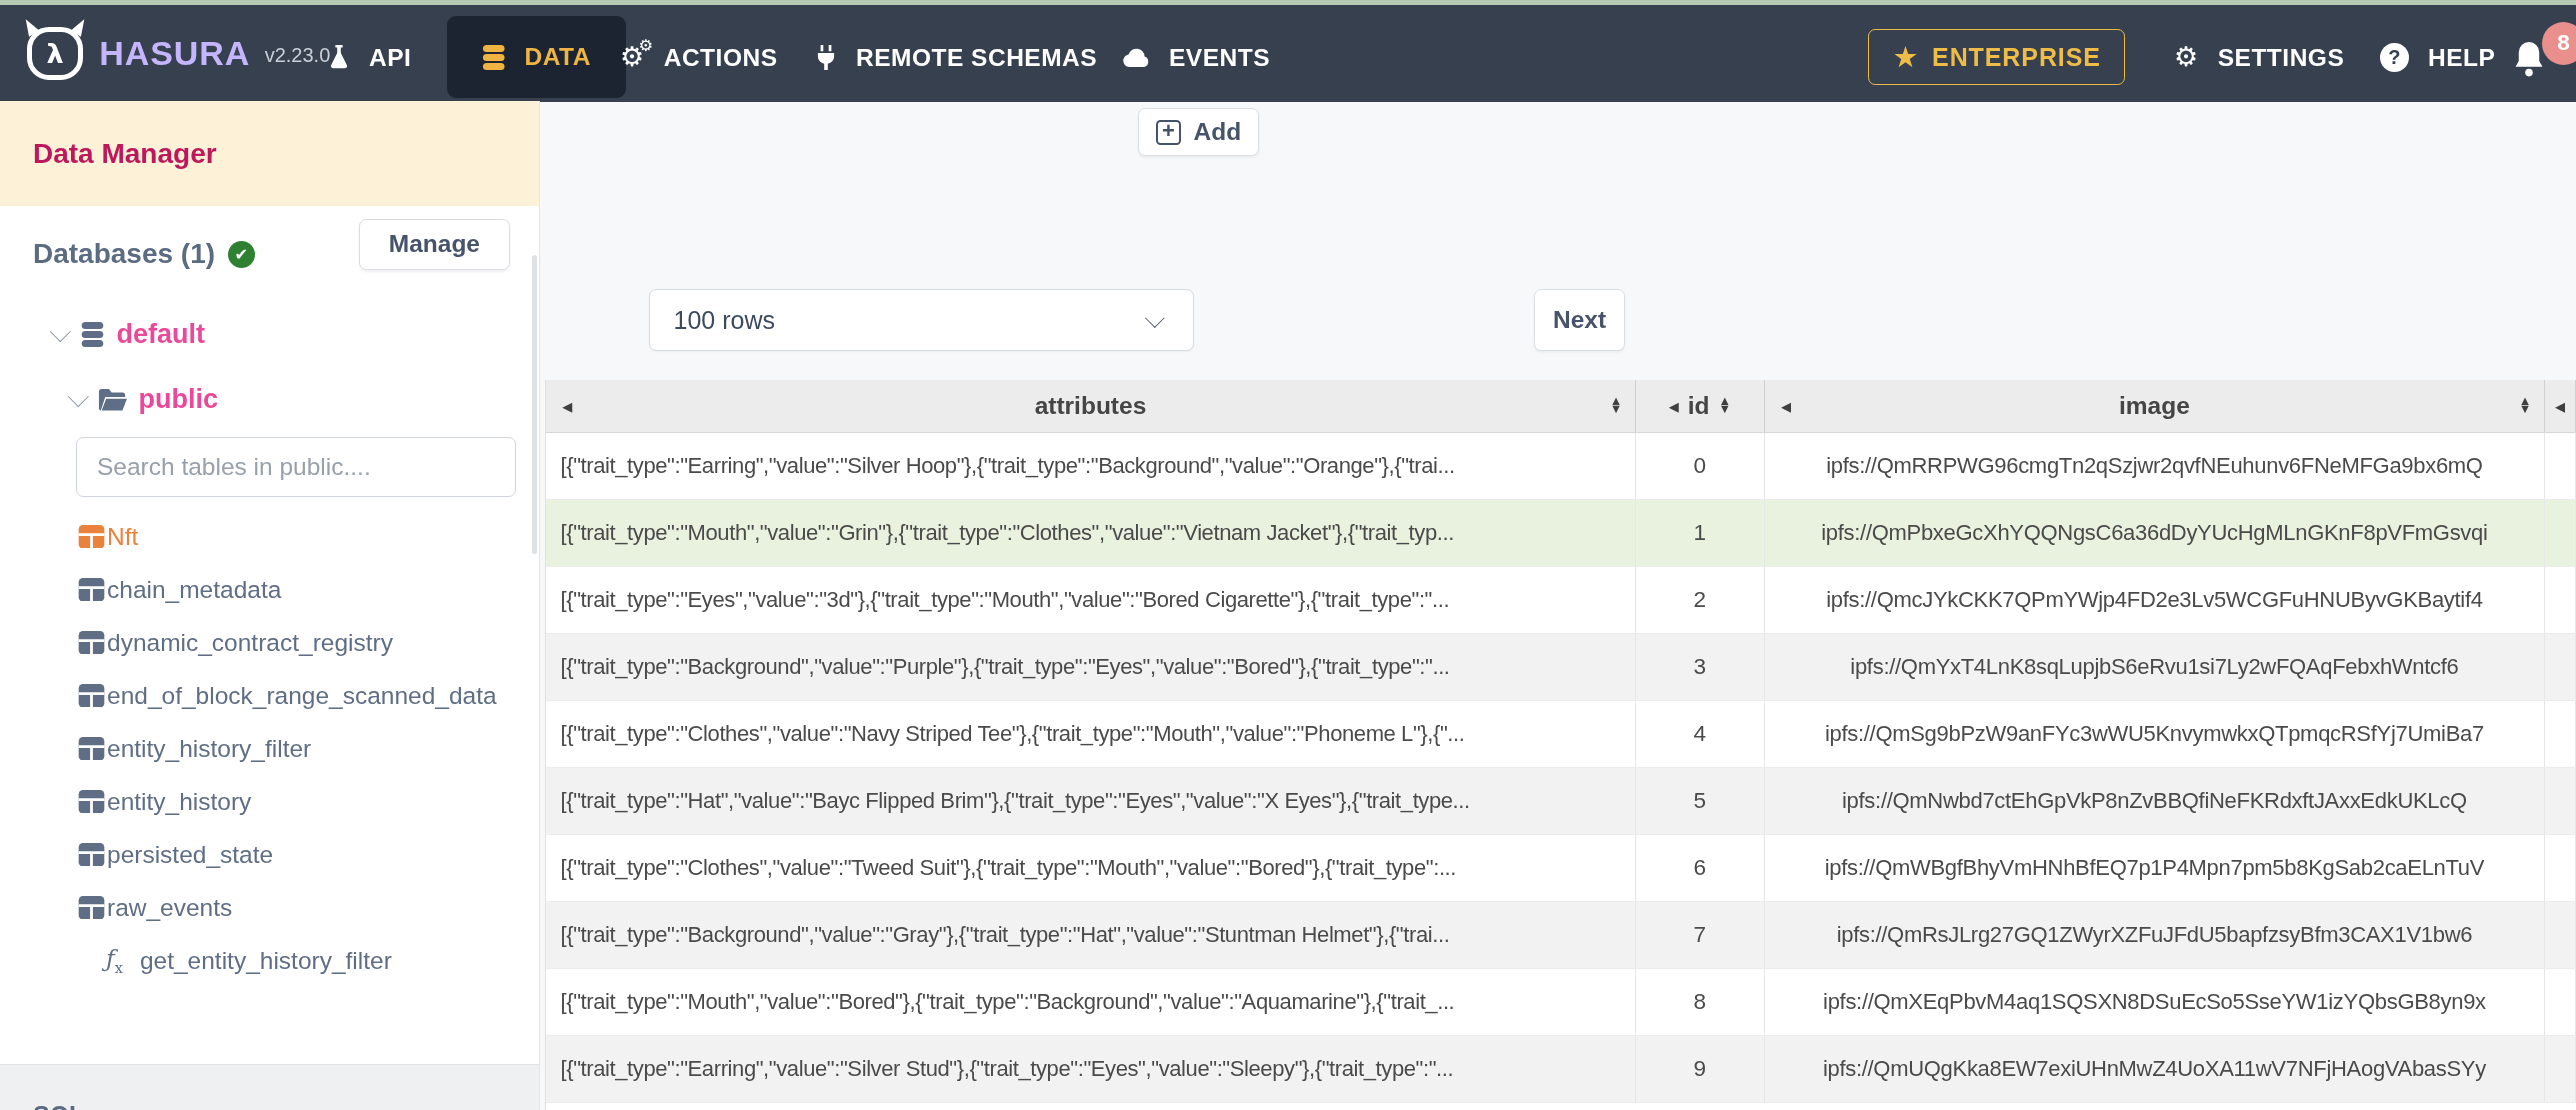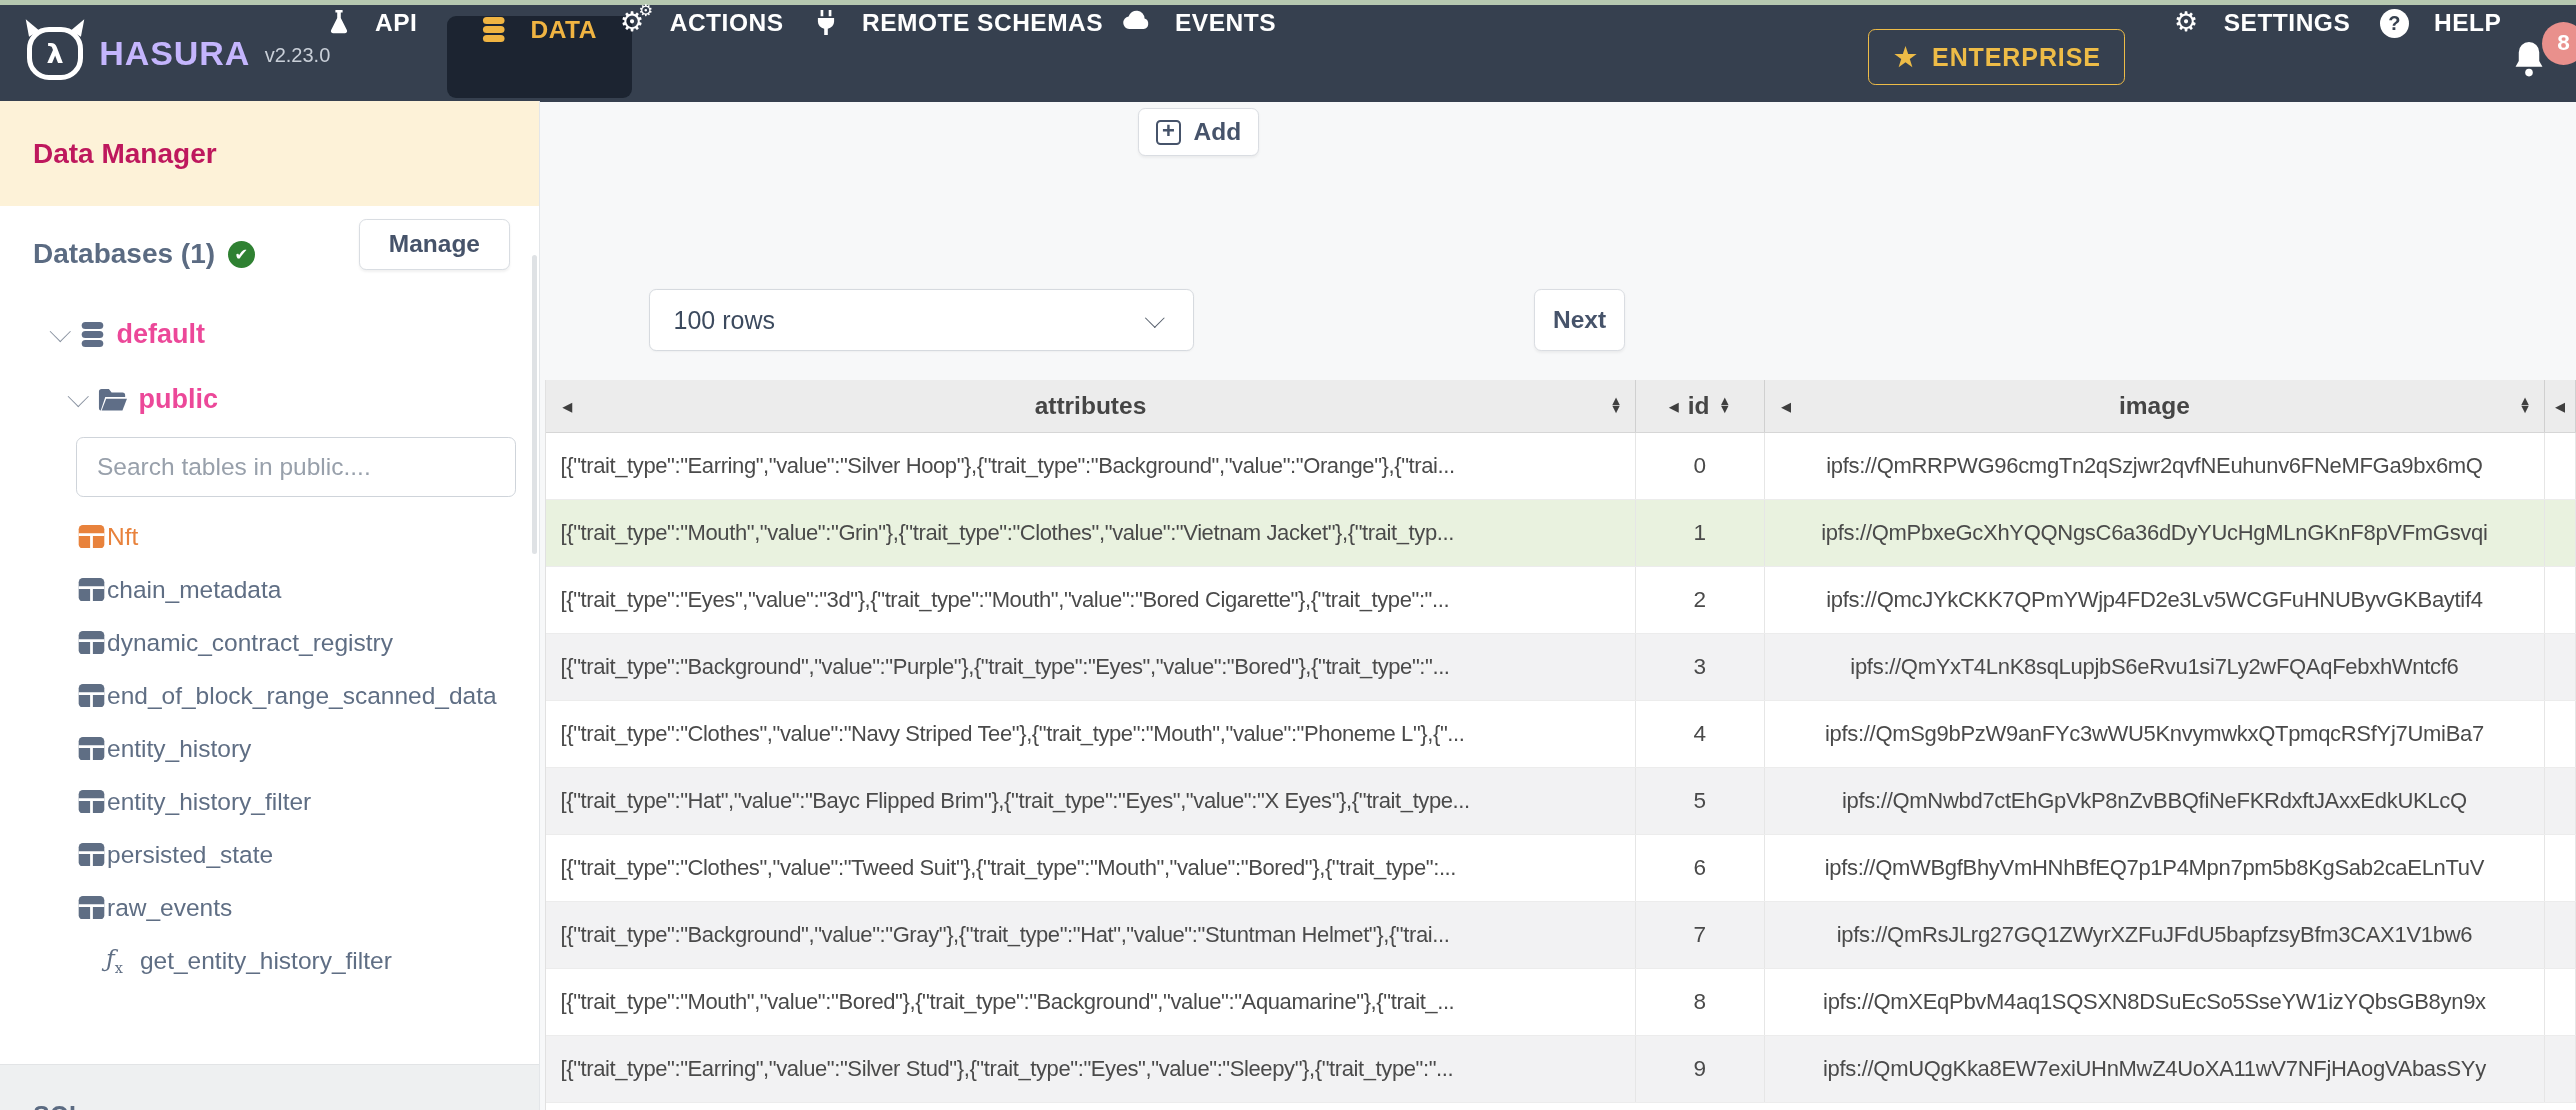--- a/index.html
+++ b/index.html
@@ -12,21 +12,21 @@
   .navbar { position:absolute; left:0; top:4.5px; width:2576px; height:97px; background:#36404f; }
   .brand { position:absolute; left:27px; top:0; height:97px; display:flex; align-items:center; gap:16.3px; }
   .logo { position:relative; width:56px; height:53px; border:5.4px solid #fff; border-radius:22px; display:flex; align-items:center; justify-content:center; }
   .logo::before, .logo::after { content:''; position:absolute; top:-13.6px; border-style:solid; border-width:0 6.3px 17px 6.3px; border-color:transparent transparent #fff transparent; }
   .logo::before { left:-8.2px; transform:rotate(-30deg); }
   .logo::after  { right:-8.2px; transform:rotate(30deg); }
   .lambda { color:#fff; font-size:27px; font-weight:bold; font-family:"DejaVu Sans",sans-serif; }
   .brand-name { color:#c4b5fd; font-size:34px; font-weight:bold; letter-spacing:0.9px; }
   .brand-ver { color:#c9cfd8; font-size:20px; margin-left:-1.8px; padding-top:5.4px; }
 
-  .nav-item { position:absolute; top:4.5px; height:97px; display:flex; gap:25px;
+  .nav-item { position:absolute; top:4.5px; height:97px; display:flex; align-items:center; gap:19px;
               color:#fff; font-size:24.5px; font-weight:bold; letter-spacing:0.5px; cursor:pointer; }
   .nav-item svg { fill:#fff; }
   .nav-item.active { top:11.8px; height:82px; background:#1c2431; border-radius:9px; padding:0 35px; color:#f0b442; }
   .nav-item.active svg { fill:#f0b442; }
   .gears { position:relative; font-size:27px; font-weight:normal; line-height:1; }
   .gears .g2 { position:absolute; font-size:16.3px; right:-9px; top:-7.2px; }
   .enterprise { position:absolute; left:1868px; top:24.5px; height:56px; display:flex; align-items:center; gap:12.7px;
                 border:1.8px solid #eebc47; border-radius:7.2px; padding:0 23.5px; color:#eebc47; font-size:25px;
                 font-weight:bold; letter-spacing:0.9px; cursor:pointer; }
   .star-ic { font-size:29px; line-height:1; }
@@ -242,28 +242,28 @@
             <rect x="0" y="0" width="24" height="22" rx="4"></rect>
             <path d="M0 9h24M12 9v13" stroke="#fff" stroke-width="2.6" fill="none"></path>
           </svg>
         <span>end_of_block_range_scanned_data</span>
       </li>
         <li>
         <svg width="27" height="23.5" viewBox="0 0 24 22">
             <rect x="0" y="0" width="24" height="22" rx="4"></rect>
             <path d="M0 9h24M12 9v13" stroke="#fff" stroke-width="2.6" fill="none"></path>
           </svg>
+        <span>entity_history_filter</span>
+      </li>
+        <li>
+        <svg width="27" height="23.5" viewBox="0 0 24 22">
+            <rect x="0" y="0" width="24" height="22" rx="4"></rect>
+            <path d="M0 9h24M12 9v13" stroke="#fff" stroke-width="2.6" fill="none"></path>
+          </svg>
         <span>entity_history</span>
-      </li>
-        <li>
-        <svg width="27" height="23.5" viewBox="0 0 24 22">
-            <rect x="0" y="0" width="24" height="22" rx="4"></rect>
-            <path d="M0 9h24M12 9v13" stroke="#fff" stroke-width="2.6" fill="none"></path>
-          </svg>
-        <span>entity_history_filter</span>
       </li>
         <li>
         <svg width="27" height="23.5" viewBox="0 0 24 22">
             <rect x="0" y="0" width="24" height="22" rx="4"></rect>
             <path d="M0 9h24M12 9v13" stroke="#fff" stroke-width="2.6" fill="none"></path>
           </svg>
         <span>persisted_state</span>
       </li>
         <li>
         <svg width="27" height="23.5" viewBox="0 0 24 22">

